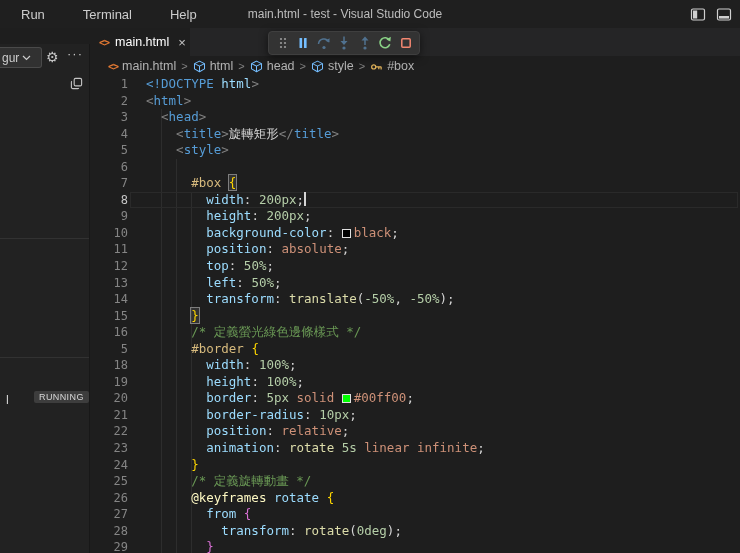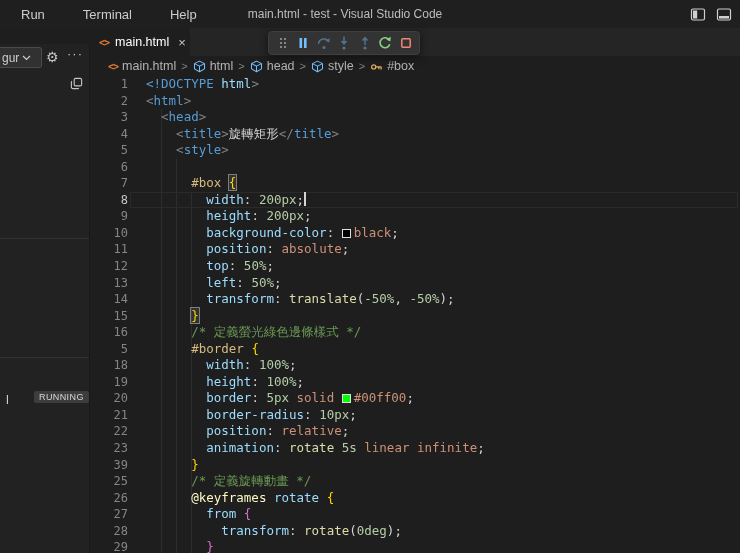--- a/index.html
+++ b/index.html
@@ -251,21 +251,21 @@
         <div class="code-line"><span class="ln">14</span><span class="tk-fg">        </span><span class="tk-prop">transform</span><span class="tk-fg">: </span><span class="tk-func">translate</span><span class="tk-fg">(</span><span class="tk-num">-50%</span><span class="tk-fg">, </span><span class="tk-num">-50%</span><span class="tk-fg">)</span><span class="tk-fg">;</span></div>
         <div class="code-line"><span class="ln">15</span><span class="tk-fg">      </span><span class="tk-b1 boxed">}</span></div>
         <div class="code-line"><span class="ln">16</span><span class="tk-fg">      </span><span class="tk-comment">/* 定義螢光綠色邊條樣式 */</span></div>
         <div class="code-line"><span class="ln">5</span><span class="tk-fg">      </span><span class="tk-sel">#border</span><span class="tk-fg"> </span><span class="tk-b1">{</span></div>
         <div class="code-line"><span class="ln">18</span><span class="tk-fg">        </span><span class="tk-prop">width</span><span class="tk-fg">: </span><span class="tk-num">100%</span><span class="tk-fg">;</span></div>
         <div class="code-line"><span class="ln">19</span><span class="tk-fg">        </span><span class="tk-prop">height</span><span class="tk-fg">: </span><span class="tk-num">100%</span><span class="tk-fg">;</span></div>
         <div class="code-line"><span class="ln">20</span><span class="tk-fg">        </span><span class="tk-prop">border</span><span class="tk-fg">: </span><span class="tk-num">5px</span><span class="tk-fg"> </span><span class="tk-val">solid</span><span class="tk-fg"> </span><span class="swatch" style="background: rgb(0, 255, 0);"></span><span class="tk-val">#00ff00</span><span class="tk-fg">;</span></div>
         <div class="code-line"><span class="ln">21</span><span class="tk-fg">        </span><span class="tk-prop">border-radius</span><span class="tk-fg">: </span><span class="tk-num">10px</span><span class="tk-fg">;</span></div>
         <div class="code-line"><span class="ln">22</span><span class="tk-fg">        </span><span class="tk-prop">position</span><span class="tk-fg">: </span><span class="tk-val">relative</span><span class="tk-fg">;</span></div>
         <div class="code-line"><span class="ln">23</span><span class="tk-fg">        </span><span class="tk-prop">animation</span><span class="tk-fg">: </span><span class="tk-func">rotate</span><span class="tk-fg"> </span><span class="tk-num">5s</span><span class="tk-fg"> </span><span class="tk-val">linear</span><span class="tk-fg"> </span><span class="tk-val">infinite</span><span class="tk-fg">;</span></div>
-        <div class="code-line"><span class="ln">39</span><span class="tk-fg">      </span><span class="tk-b1">}</span></div>
+        <div class="code-line"><span class="ln">24</span><span class="tk-fg">      </span><span class="tk-b1">}</span></div>
         <div class="code-line"><span class="ln">25</span><span class="tk-fg">      </span><span class="tk-comment">/* 定義旋轉動畫 */</span></div>
         <div class="code-line"><span class="ln">26</span><span class="tk-fg">      </span><span class="tk-at">@keyframes</span><span class="tk-fg"> </span><span class="tk-attr">rotate</span><span class="tk-fg"> </span><span class="tk-b1">{</span></div>
         <div class="code-line"><span class="ln">27</span><span class="tk-fg">        </span><span class="tk-attr">from</span><span class="tk-fg"> </span><span class="tk-b2">{</span></div>
         <div class="code-line"><span class="ln">28</span><span class="tk-fg">          </span><span class="tk-prop">transform</span><span class="tk-fg">: </span><span class="tk-func">rotate</span><span class="tk-fg">(</span><span class="tk-num">0deg</span><span class="tk-fg">)</span><span class="tk-fg">;</span></div>
         <div class="code-line"><span class="ln">29</span><span class="tk-fg">        </span><span class="tk-b2">}</span></div>
       </div>
   </div>
 </div>
 
 </body></html>

